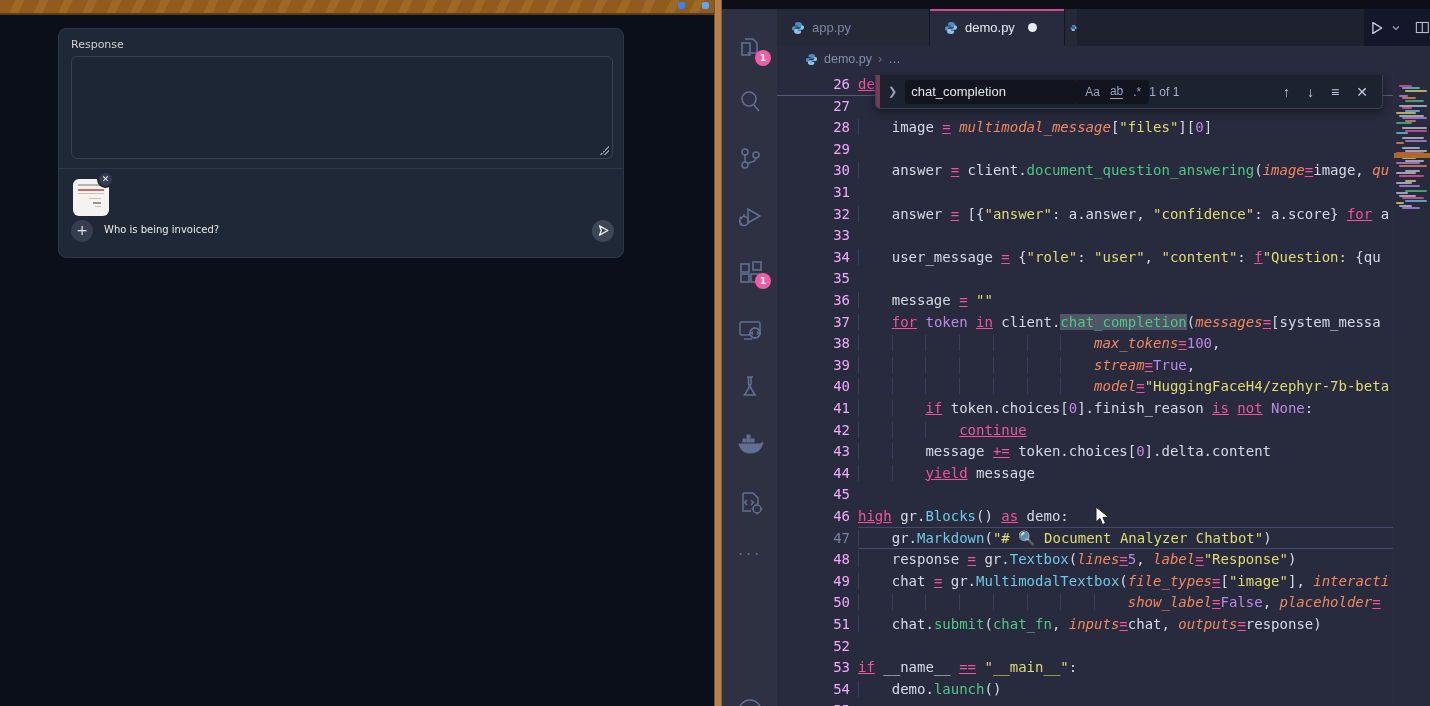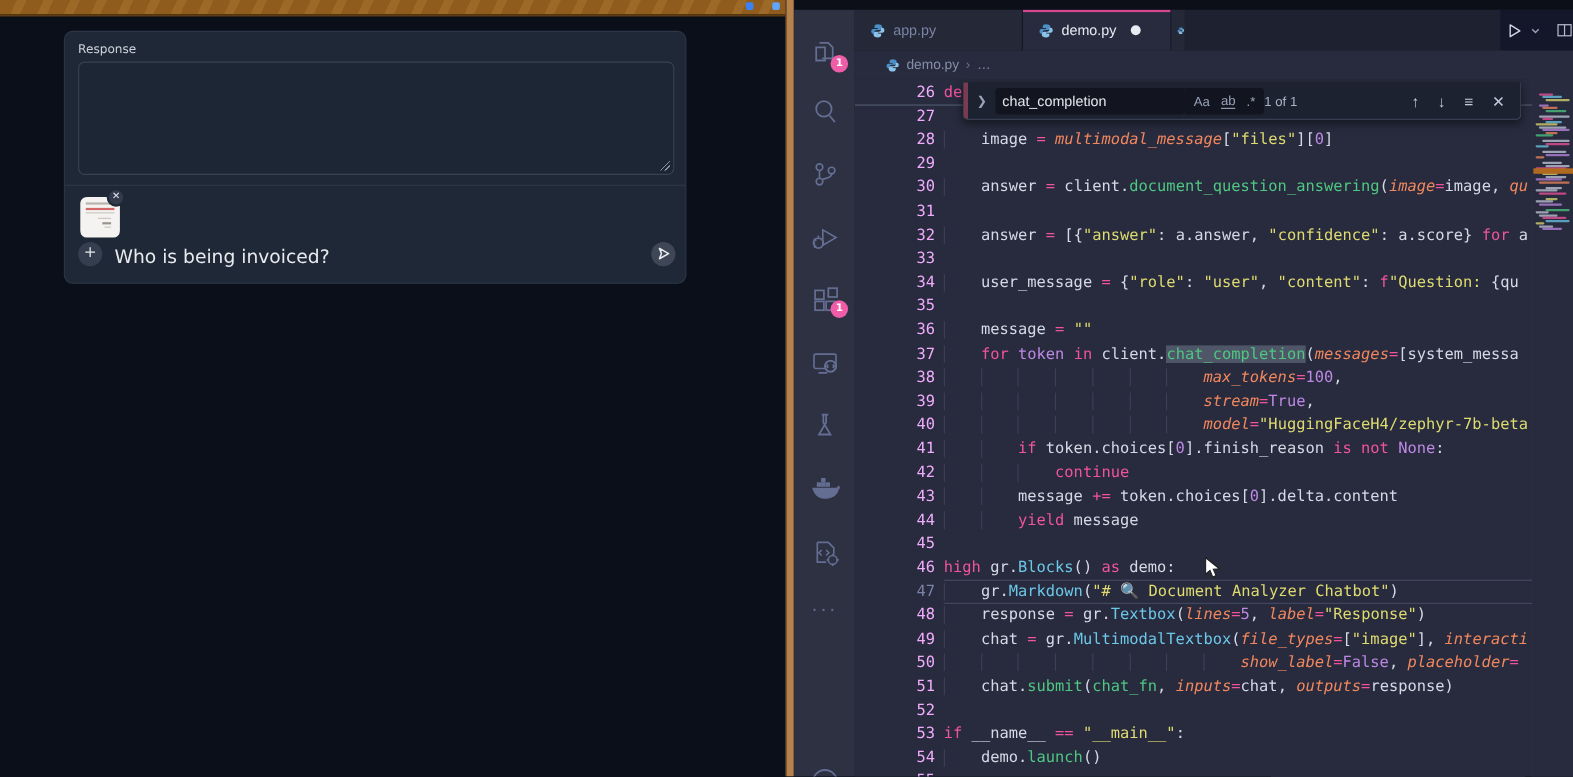--- a/index.html
+++ b/index.html
@@ -19,21 +19,21 @@
   .resp-text { font-size:11.5px; color:#e8eaee; line-height:1.4; }
   .resize-grip { right:3px; bottom:3px; width:9px; height:9px;
     background:linear-gradient(135deg,transparent 0 50%,#8a93a3 50% 56%,transparent 56% 72%,#8a93a3 72% 78%,transparent 78%); }
   .card-divider { left:0px; top:139px; width:564px; height:1px; background:#2d3747; }
   .thumb { left:14px; top:150px; width:36px; height:37px; background:#f4f3f1; border-radius:6px; overflow:hidden; }
   .thumb i { position:absolute; display:block; }
   .xbtn { left:38px; top:142px; width:17px; height:17px; border-radius:50%; background:#333c4c; border:2px solid #1f2836;
     color:#e8eaee; font-size:9px; line-height:13px; text-align:center; cursor:pointer; }
   .plus-btn { left:12px; top:191px; width:22px; height:22px; border-radius:50%; background:#353e4e; color:#dfe3ea;
     font-size:14px; line-height:21px; text-align:center; cursor:pointer; }
-  .chat-msg { left:45px; top:195px; font-size:17px; color:#e8eaee; }
+  .chat-msg { left:45px; top:195px; font-size:10px; color:#e8eaee; }
   .send-btn { left:533px; top:191px; width:22px; height:22px; border-radius:50%; background:#3f4757; cursor:pointer; }
   .send-btn svg { position:absolute; left:5px; top:4px; }
 
   
   .win-gap { left:714px; top:0; width:8px; height:706px; background:linear-gradient(90deg,#7a5530 0 1px,#b5824e 1px 7px,#8a6038 7px); }
 
   
   .vscode { left:722px; top:0; width:708px; height:706px; background:#272b3d; }
   .vs-titlestrip { left:0; top:0; width:708px; height:9px; background:#0c0f18; }
   .activitybar { left:0; top:9px; width:55px; height:697px; background:#2d3142; }
@@ -57,21 +57,21 @@
 
   .breadcrumb { position:absolute; left:0; top:37px; width:653px; height:26px; background:#272b3d;
     display:flex; align-items:center; gap:6px; padding-left:28px; font-size:12.5px; color:#858ea9;
     font-family:"Liberation Sans",sans-serif; }
 
   
   .code-area { position:absolute; left:0; top:63px; width:653px; height:643px; background:#272b3d; overflow:hidden; }
   .cl { position:absolute; left:0; height:21.6px; width:653px; font:14px/21.6px "DejaVu Sans Mono",monospace; white-space:pre; }
   .ln { position:absolute; left:0; width:73px; text-align:right; color:#f0abfc; }
   .ct { position:absolute; left:81px; color:#d5d9e6; }
-  .tok-kw  { color:#f1539d; }
+  .tok-kw  { color:#f1539d;text-decoration:underline; }
   .tok-str { color:#dfdb70; }
   .tok-num { color:#bd88e3; }
   .tok-par { color:#f2875e; font-style:italic; }
   .tok-fn  { color:#4fc782; }
   .tok-cls { color:#6cc7e8; }
   .tok-hl  { color:#4fc782; background:#4e5667; }
   .gd { background:linear-gradient(#3a4058,#3a4058) left top/1px 100% no-repeat; }
   .curline { position:absolute; left:81px; width:535px; height:22px; border-top:1px solid #434a61; border-bottom:1px solid #434a61; }
 
   .sticky { position:absolute; left:0; top:0; width:616px; height:24px; background:#272b3d; border-bottom:1px solid #555c73;

